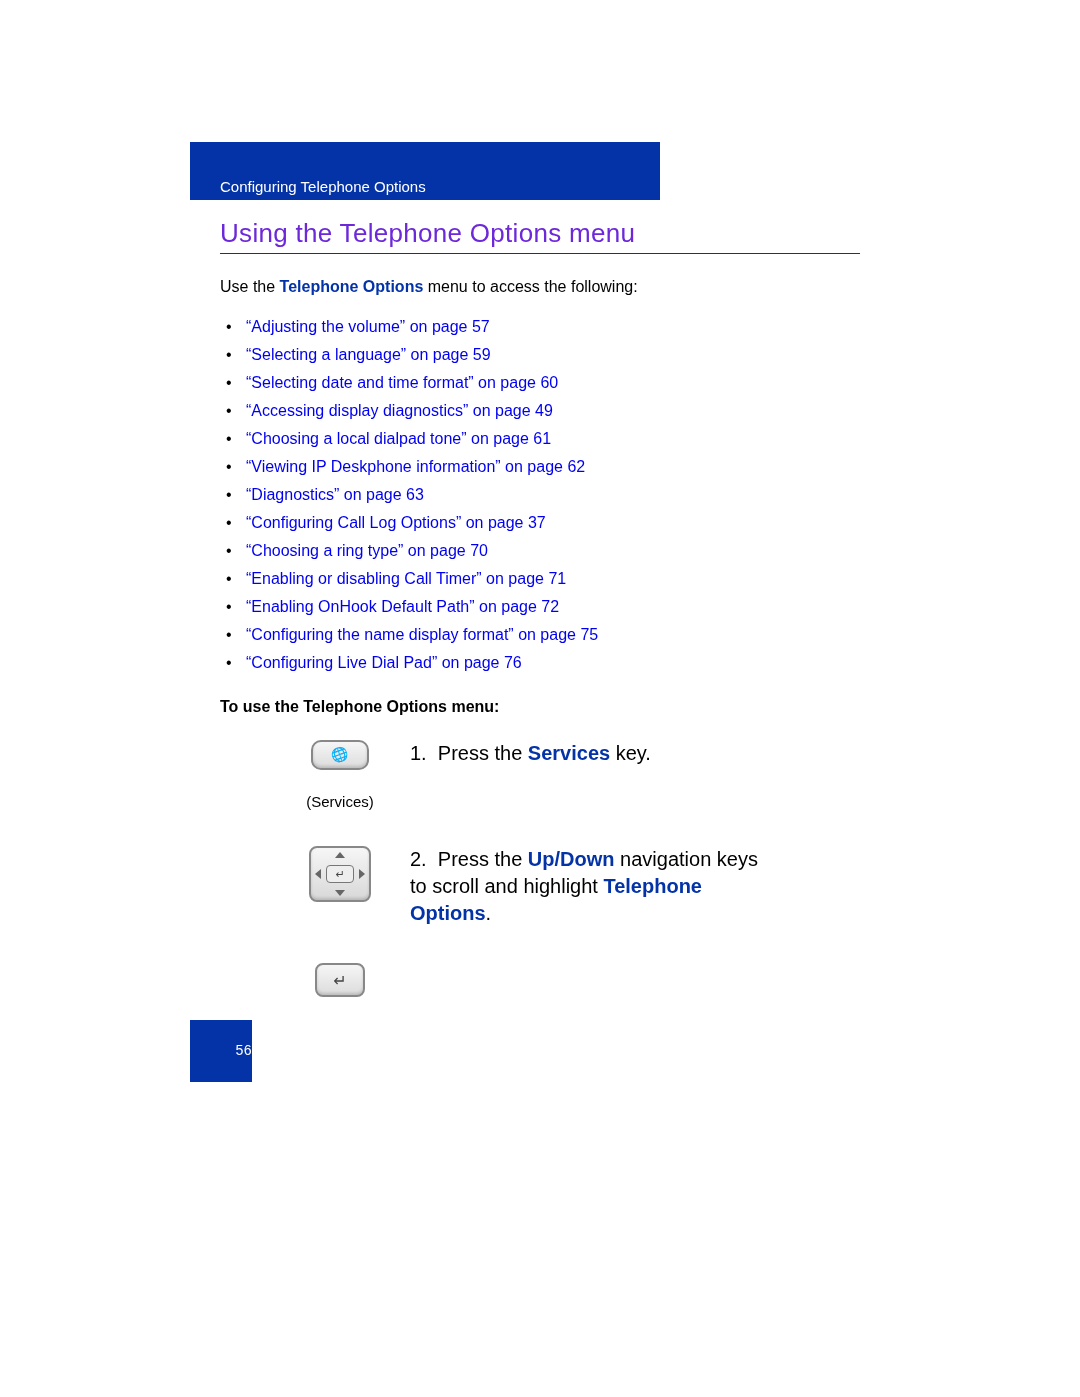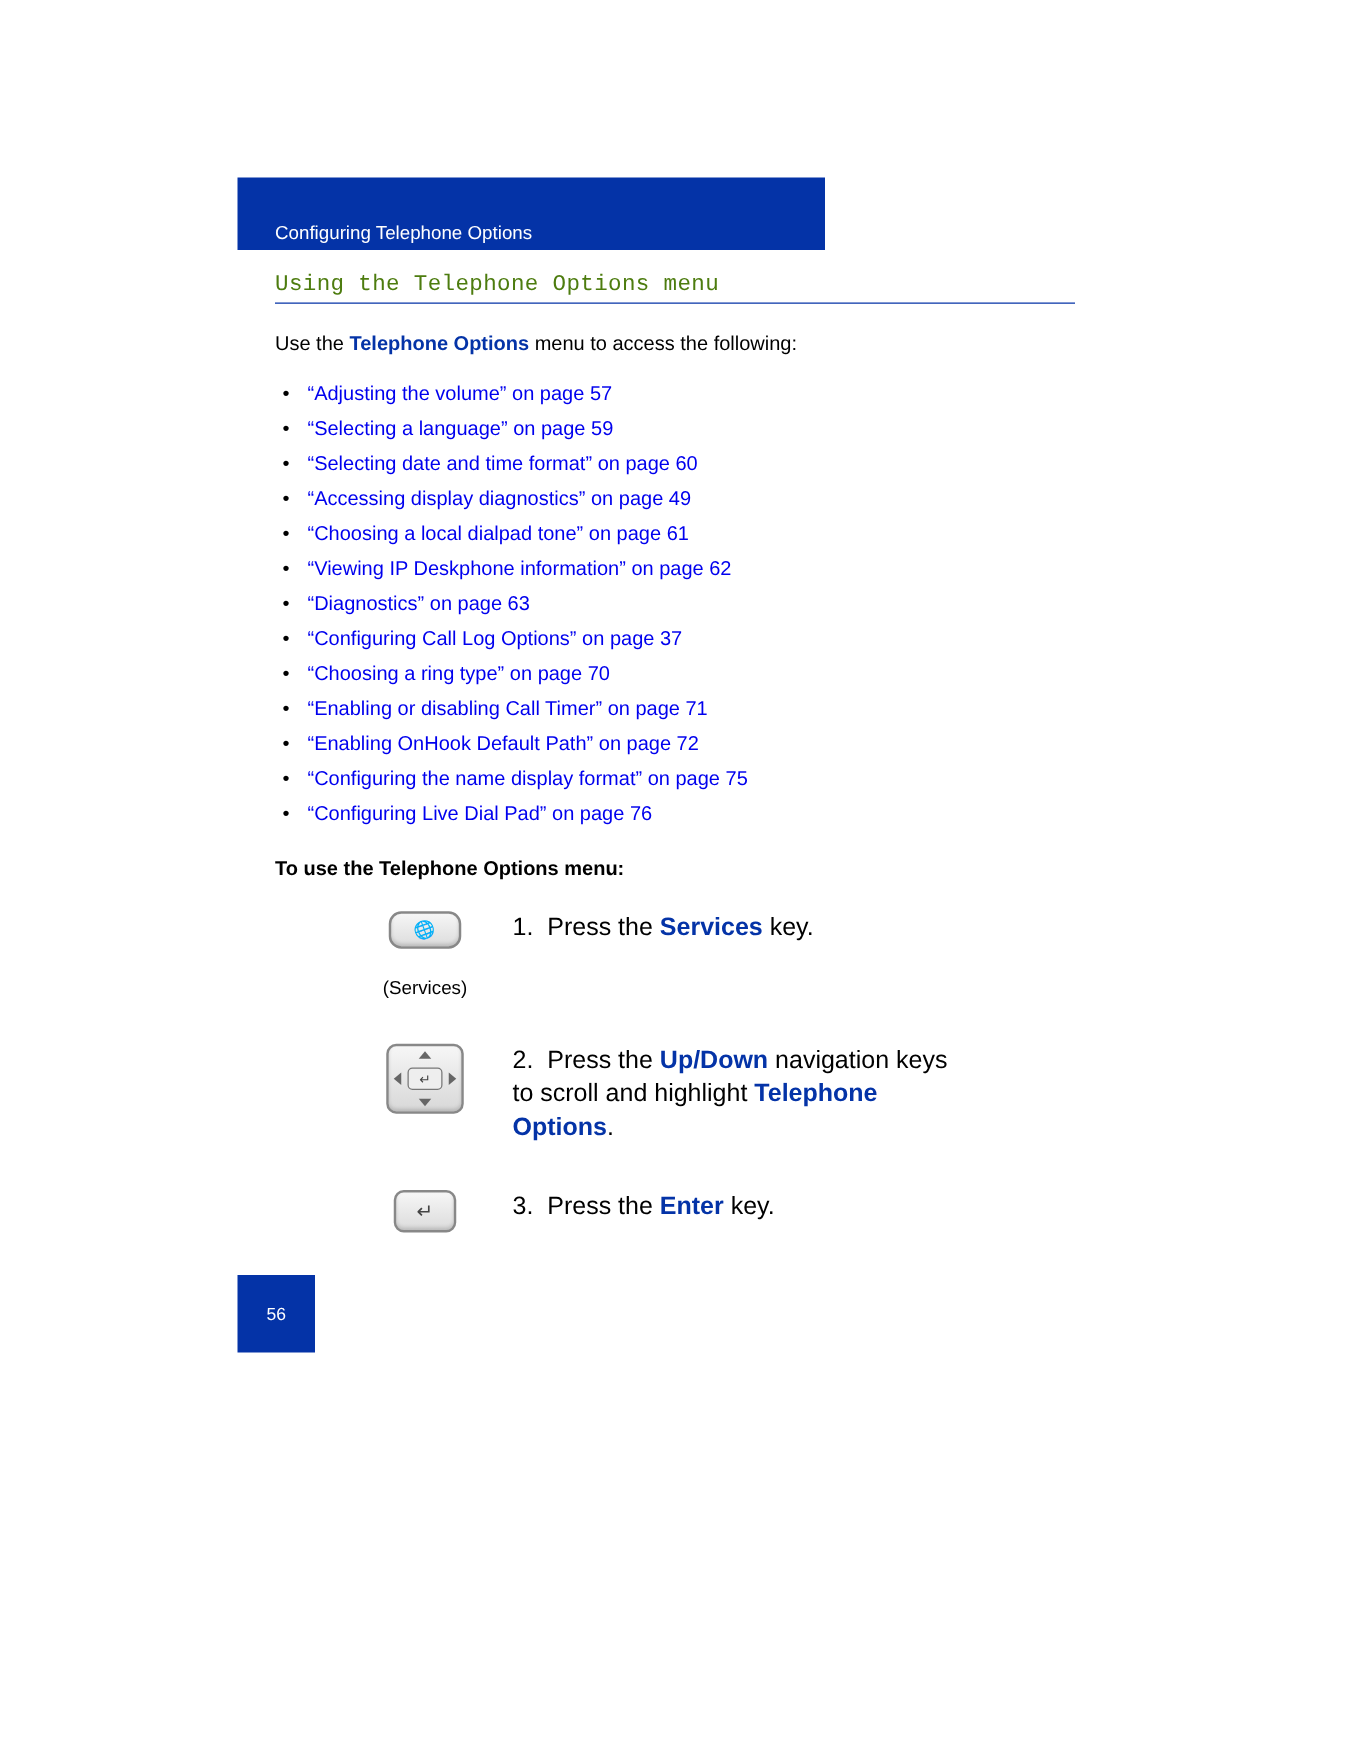--- a/index.html
+++ b/index.html
@@ -31,25 +31,25 @@
     color: #ffffff;
     font-size: 15px;
   }
   .content {
     position: absolute;
     left: 220px;
     top: 218px;
     width: 660px;
   }
   h1.section-title {
-    color: #4d7c0f;
+    color: #6d28d9;
     font-weight: normal;
-    font-size: 18px;
+    font-size: 26px;
     margin: 0 0 4px 0;
-    font-family: Liberation Mono, monospace;
+    font-family: Liberation Sans, sans-serif;
     letter-spacing: 0.3px;
   }
   .title-rule {
     border: none;
     border-bottom: 1px solid #0433a7;
     margin: 0 0 24px 0;
     width: 640px;
   }
   .intro {
     margin: 0 0 22px 0;
@@ -181,23 +181,24 @@
   }
   .page-number-box {
     position: absolute;
     left: 190px;
     top: 1020px;
     width: 62px;
     height: 62px;
     background: #0433a7;
     display: flex;
     align-items: center;
-    justify-content: center;
+    justify-content: flex-end;
     color: #fff;
     font-size: 14px;
+    font-family: Liberation Mono, monospace;
   }
 </style>
 </head>
 <body>
 
 <div class="page">
 
   <div class="blue-bar-top"></div>
   <div class="header-label">Configuring Telephone Options</div>
 
@@ -253,23 +254,20 @@
         </div>
         <div class="step-text">
           <span>2.</span>&nbsp;&nbsp;<span>Press the </span><span class="emph">Up/Down</span><span> navigation keys to scroll and highlight </span><span class="emph">Telephone Options</span><span>.</span>
         </div>
       </div>
 
       <div class="step-row">
         <div class="icon-col">
           <div class="enter-btn">↵</div>
         </div>
-        <div class="step-text">
-          <span>3.</span>&nbsp;&nbsp;<span>Press the </span><span class="emph">Enter</span><span> key.</span>
-        </div>
       </div>
 
     </div>
   </div>
 
   <div class="page-number-box">
     <span>56</span>
   </div>
 
 </div>

